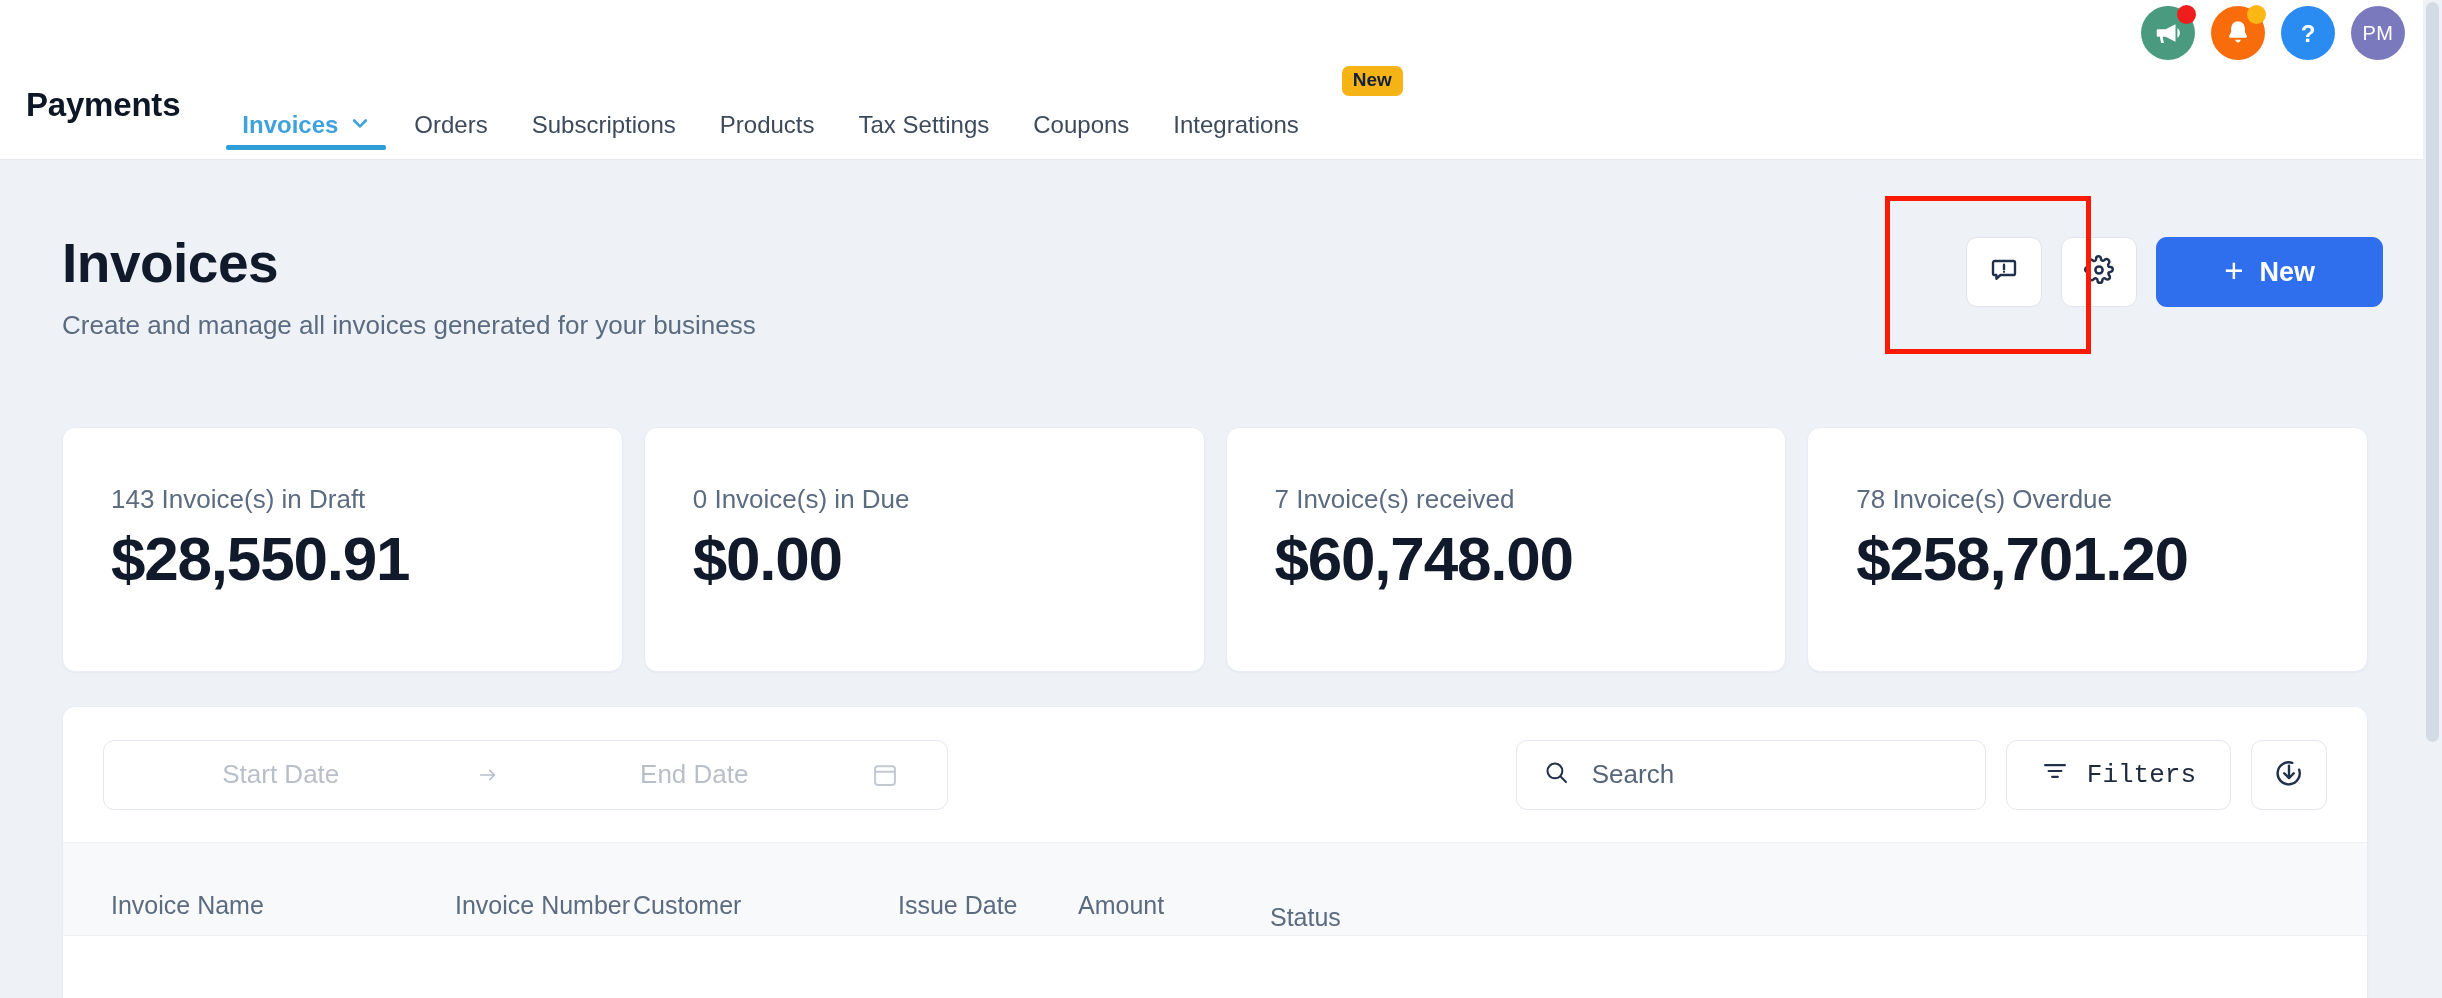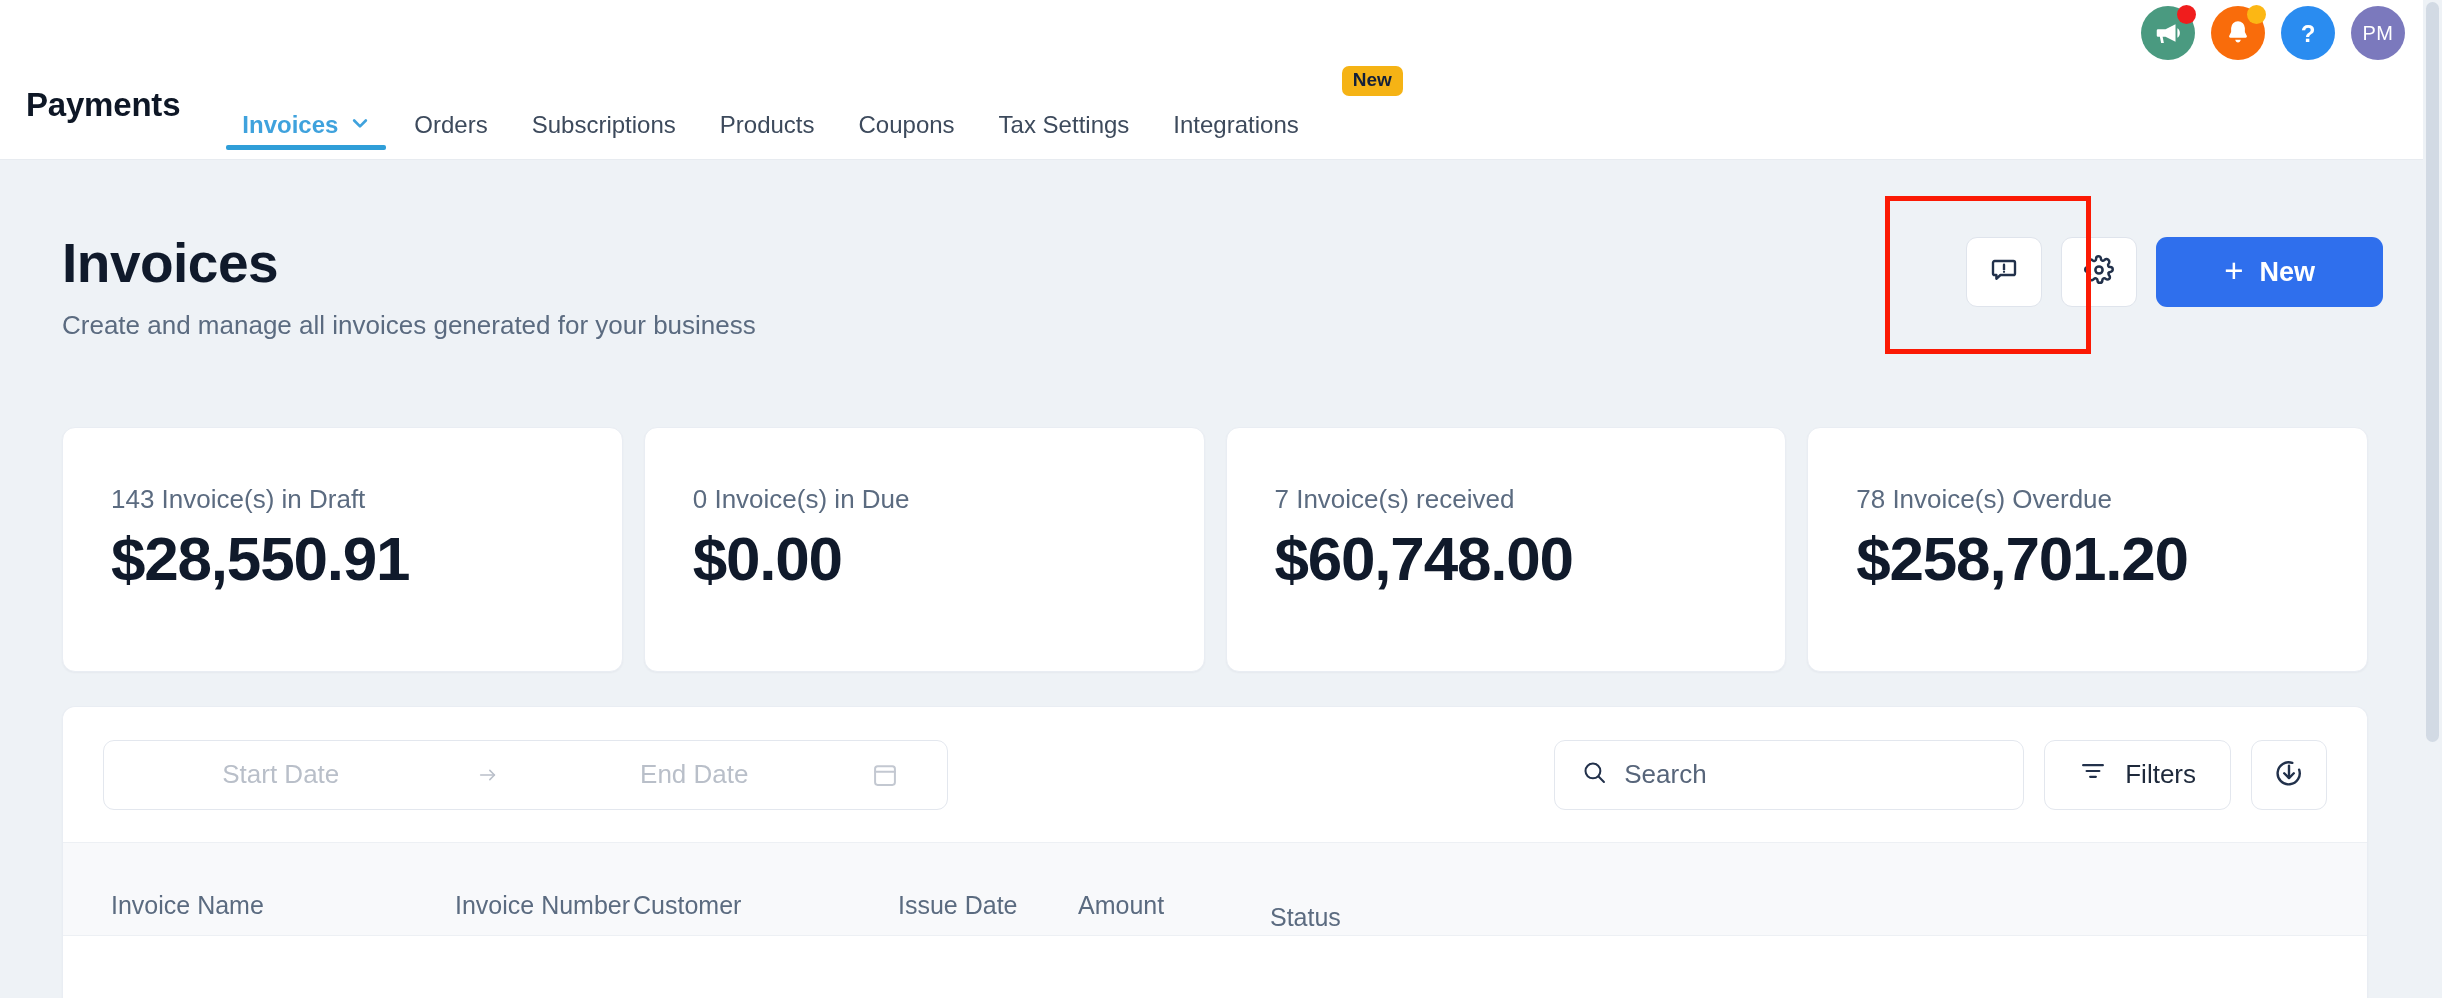--- a/index.html
+++ b/index.html
@@ -139,28 +139,28 @@
   }
   .dr-cell {
     flex: 1; display: flex; align-items: center; justify-content: center;
     font-size: 26px; color: #b9bfc9;
   }
   .dr-arrow { width: 60px; display: flex; align-items: center; justify-content: center; }
   .dr-cal { width: 76px; display: flex; align-items: center; justify-content: flex-start; }
   .spacer { flex: 1; }
   .searchbox {
     width: 470px; height: 70px; border: 1px solid #e3e7ee; border-radius: 11px;
-    display: flex; align-items: center; gap: 16px; padding: 0 26px; background:#fff;
+    display: flex; align-items: center; gap: 22px; padding: 0 26px; background:#fff;
     cursor: text;
   }
   .searchbox .ph { font-size: 26px; color: #57657a; }
   .filters-btn {
     height: 70px; border: 1px solid #e3e7ee; border-radius: 11px; background: #fff;
     display: flex; align-items: center; gap: 18px; padding: 0 34px;
-    font-size: 26px; color: #1e293b; cursor: pointer; font-family: Liberation Sans, sans-serif;
+    font-size: 26px; color: #1e293b; cursor: pointer; font-family: Liberation Mono, monospace;
   }
   .dl-btn {
     width: 76px; height: 70px; border: 1px solid #e3e7ee; border-radius: 11px;
     background: #fff; display: flex; align-items: center; justify-content: center;
     cursor: pointer;
   }
 
   .thead {
     height: 94px; background: #f8f9fb;
     border-top: 1px solid #edf0f4; border-bottom: 1px solid #edf0f4;
@@ -247,24 +247,24 @@
         <div class="navtab">
           <span>Orders</span>
         </div>
         <div class="navtab">
           <span>Subscriptions</span>
         </div>
         <div class="navtab">
           <span>Products</span>
         </div>
         <div class="navtab">
+          <span>Tax Settings</span>
+        </div>
+        <div class="navtab">
           <span>Coupons</span>
-        </div>
-        <div class="navtab">
-          <span>Tax Settings</span>
         </div>
         <div class="navtab with-badge">
           <span>Integrations</span>
           <span class="newbadge">New</span>
         </div>
 
       </div>
     </div>
 
     <div class="hairline"></div>

